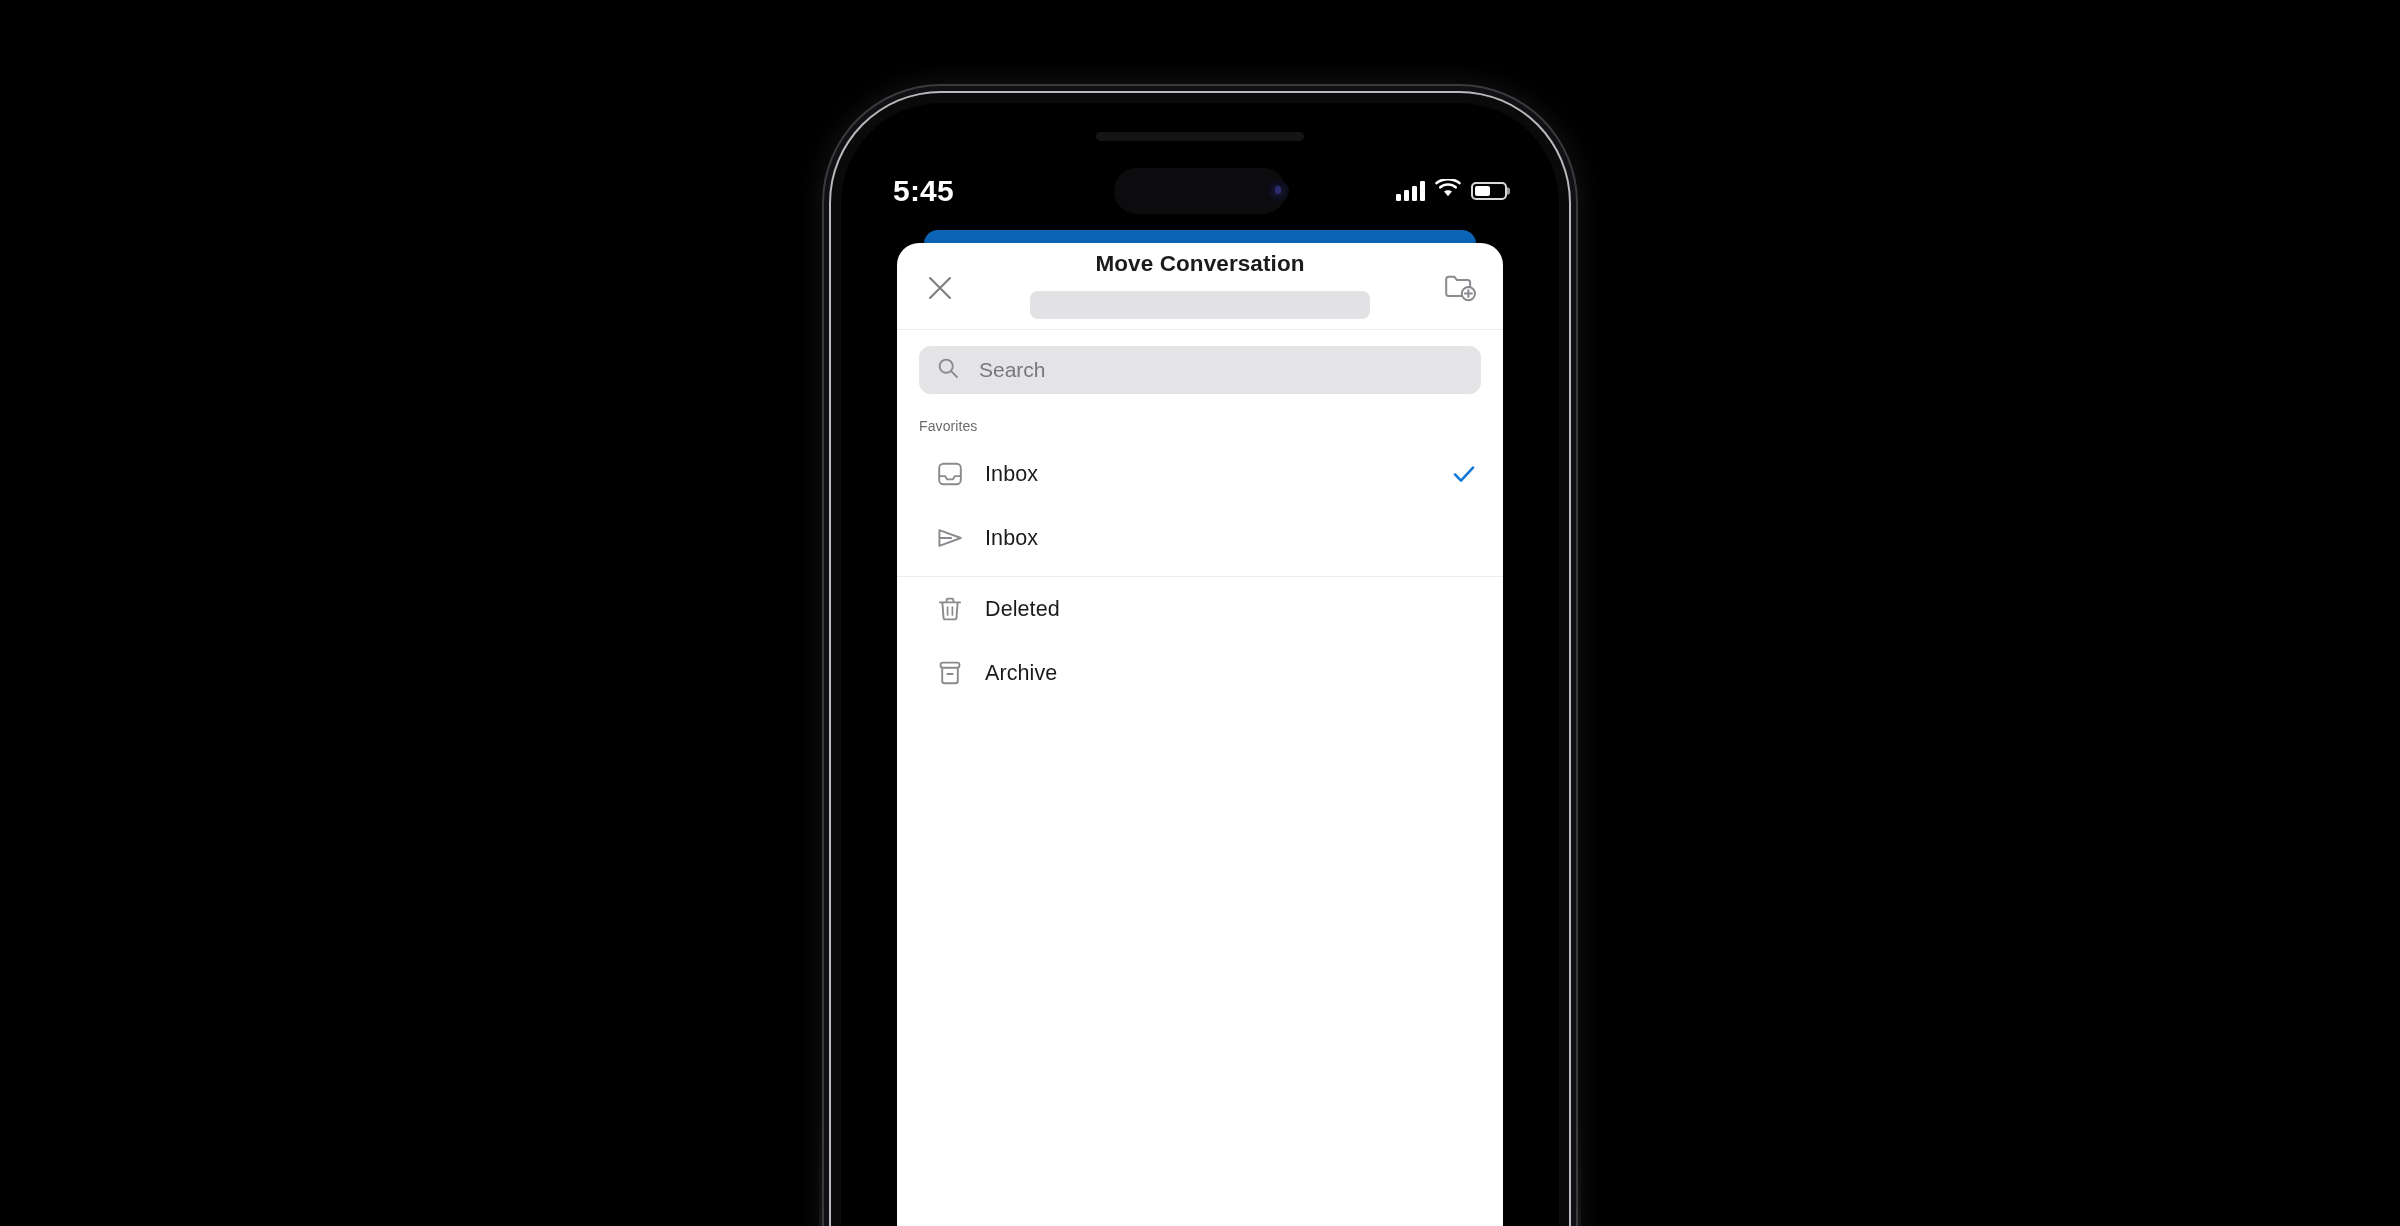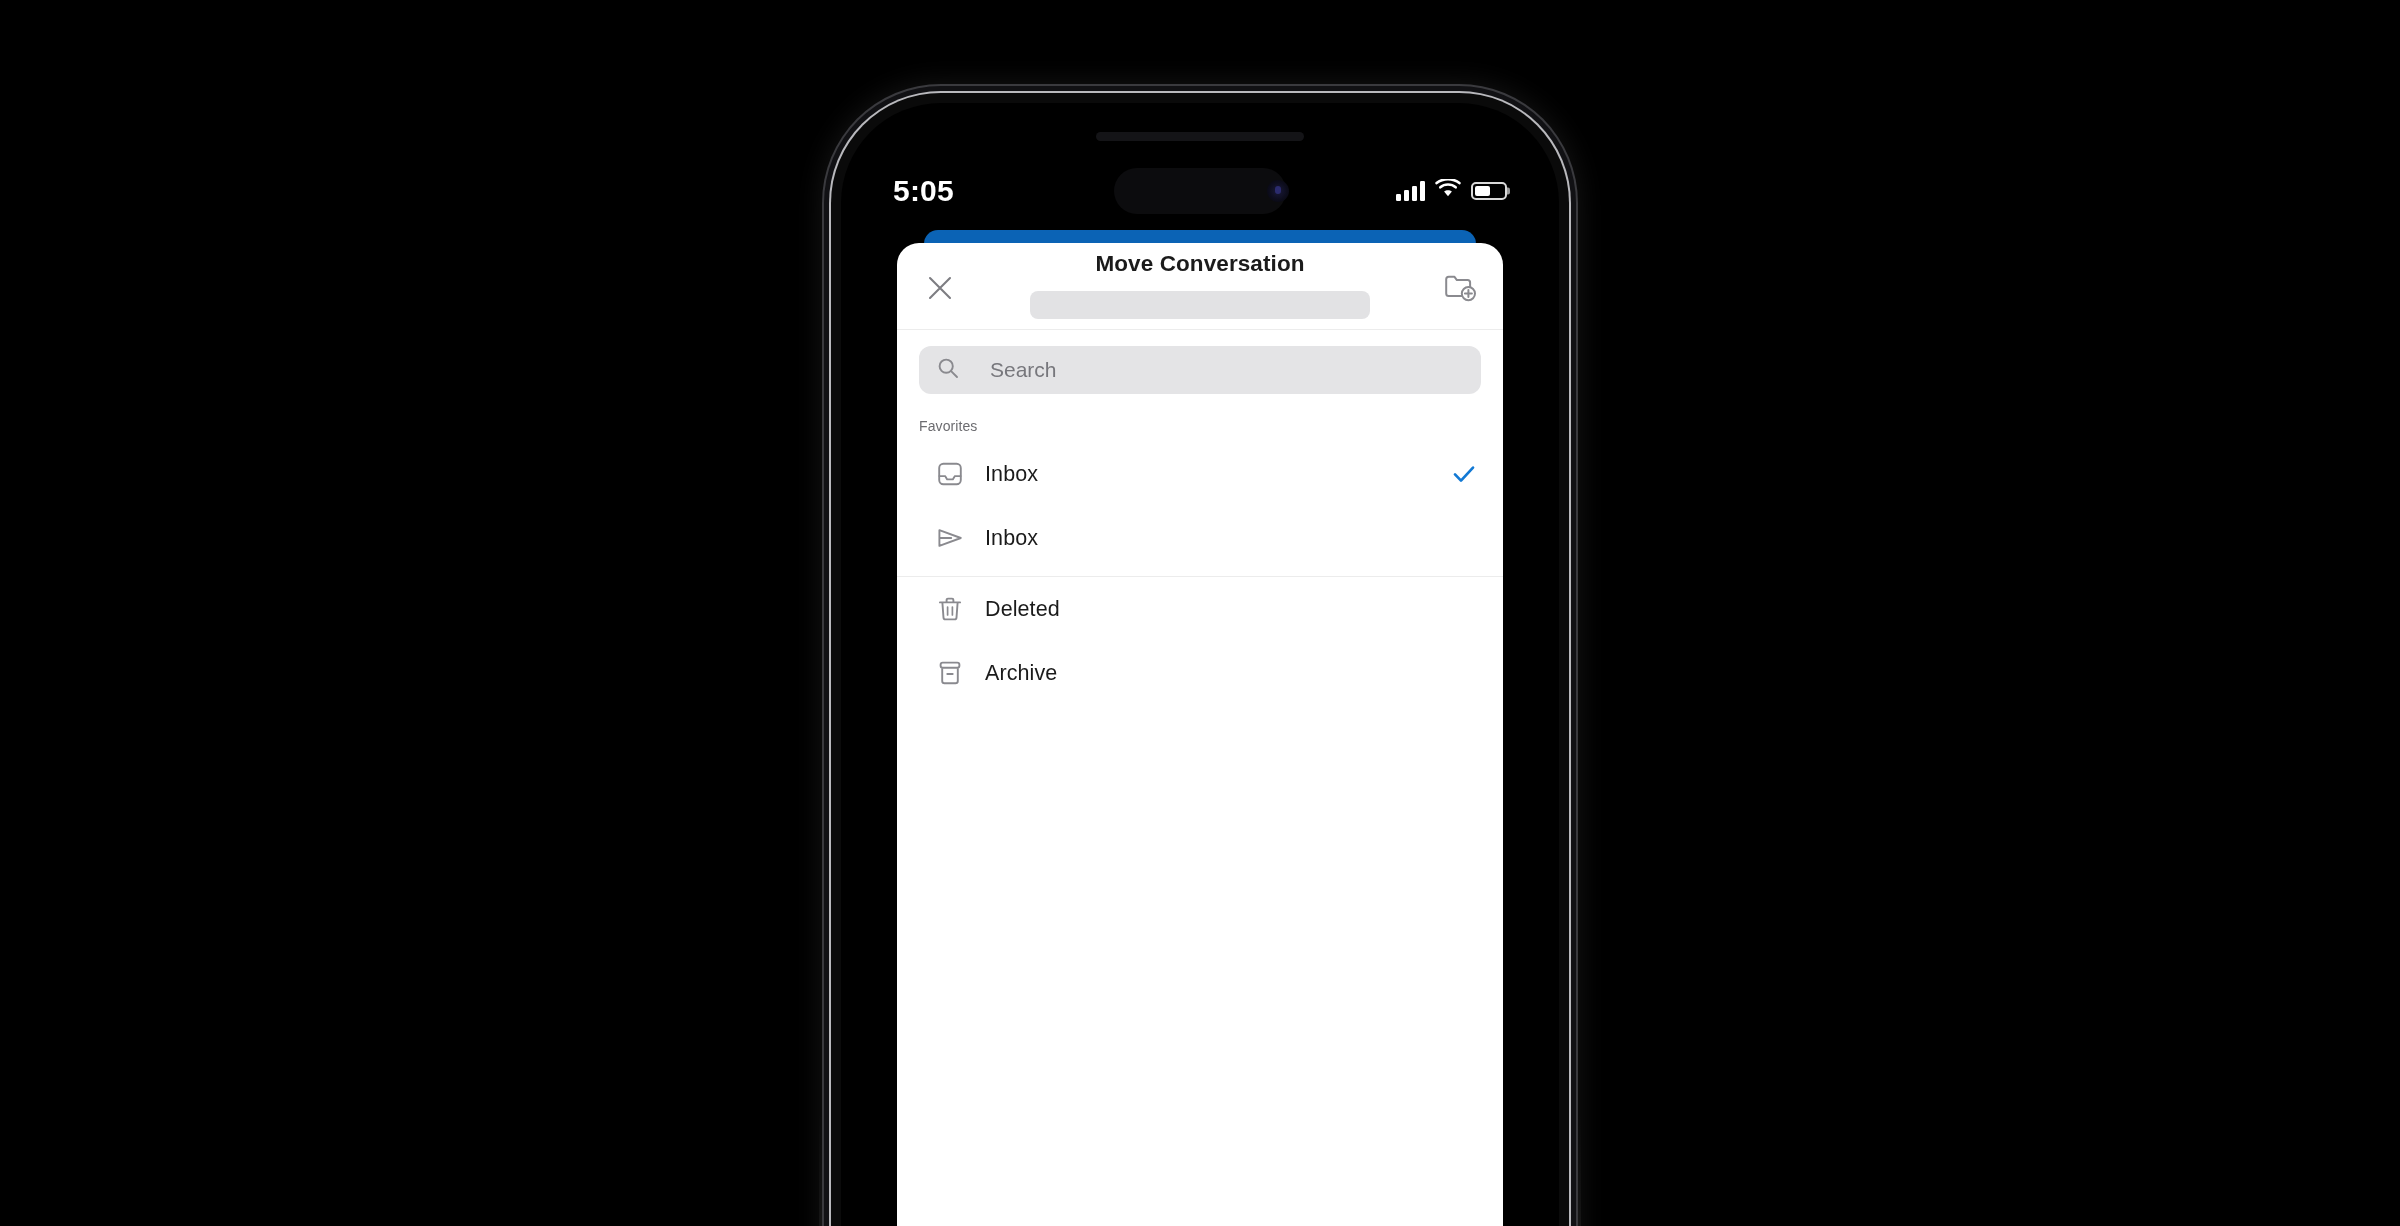--- a/index.html
+++ b/index.html
@@ -256,21 +256,21 @@
   .search-wrap {
     padding: 16px 22px 12px 22px;
   }
   .search-box {
     height: 48px;
     background: #e4e4e6;
     border-radius: 12px;
     display: flex;
     align-items: center;
     padding: 0 18px;
-    gap: 31px;
+    gap: 20px;
     cursor: text;
   }
   .search-input {
     flex: 1;
     border: none;
     outline: none;
     background: transparent;
     font-family: "Liberation Sans", sans-serif;
     font-size: 21px;
     color: #1b1b1b;
@@ -341,21 +341,21 @@
   <div class="phone">
     <div class="screen"></div>
   </div>
 
   <div class="earpiece"></div>
   <div class="dynamic-island"></div>
   <div class="front-camera"></div>
   <div class="camera-dot"></div>
 
   <div class="statusbar">
-    <div class="sb-time">5:05</div>
+    <div class="sb-time">5:45</div>
     <div class="sb-right">
       <span class="signal-bars">
         <i></i>
           <i></i>
           <i></i>
           <i></i>
       </span>
       <span>
         <svg width="26" height="20" viewBox="0 0 26 20" fill="none">
           <path d="M13 17.2 L9.1 12.6 C10.2 11.7 11.55 11.2 13 11.2 C14.45 11.2 15.8 11.7 16.9 12.6 Z" fill="#fff"></path>

